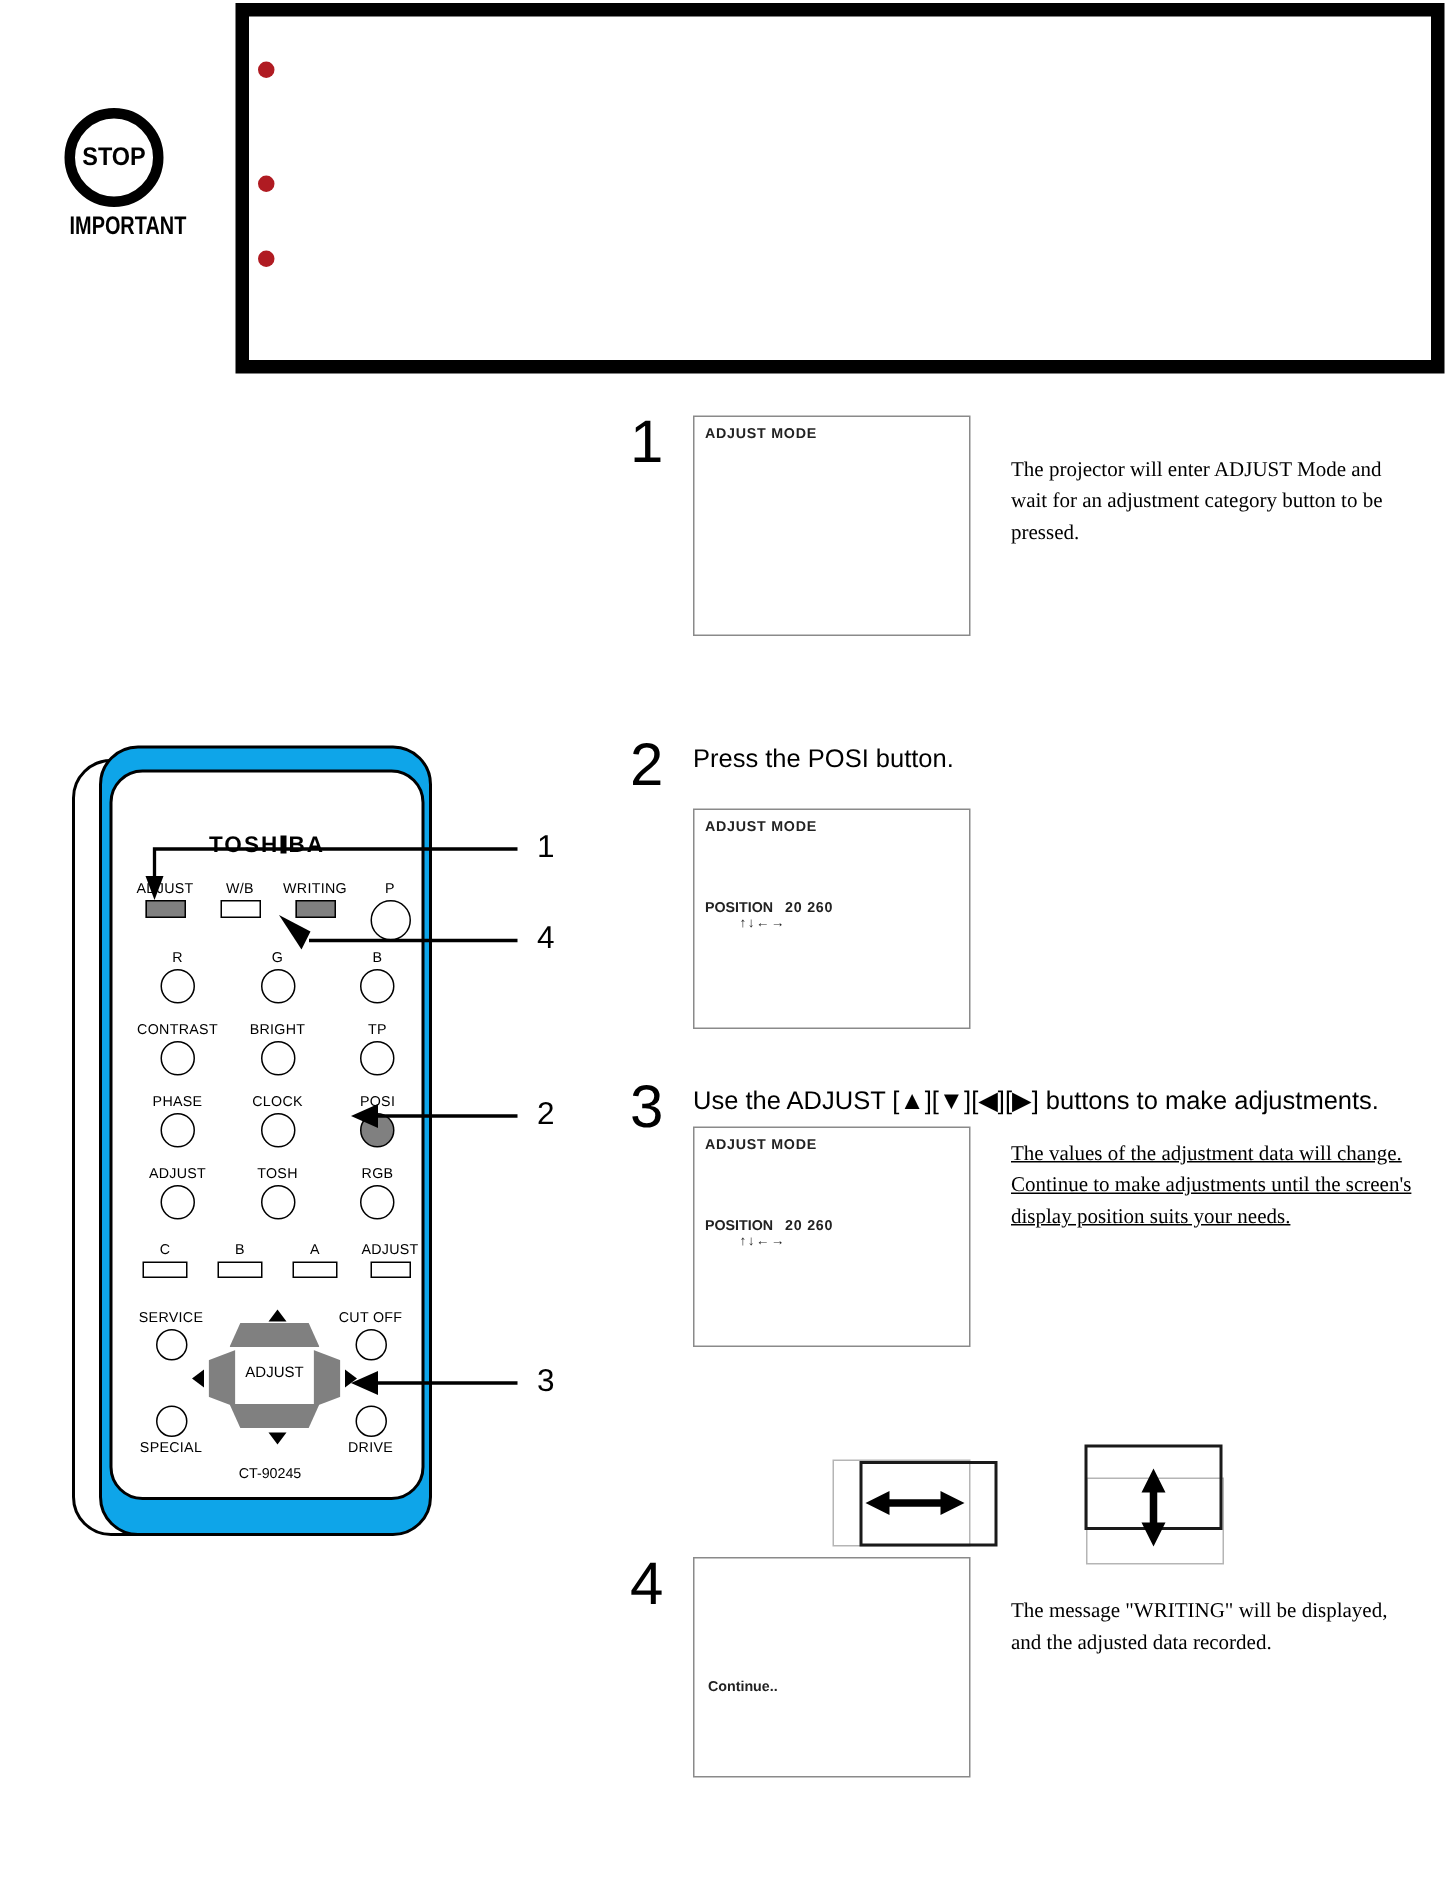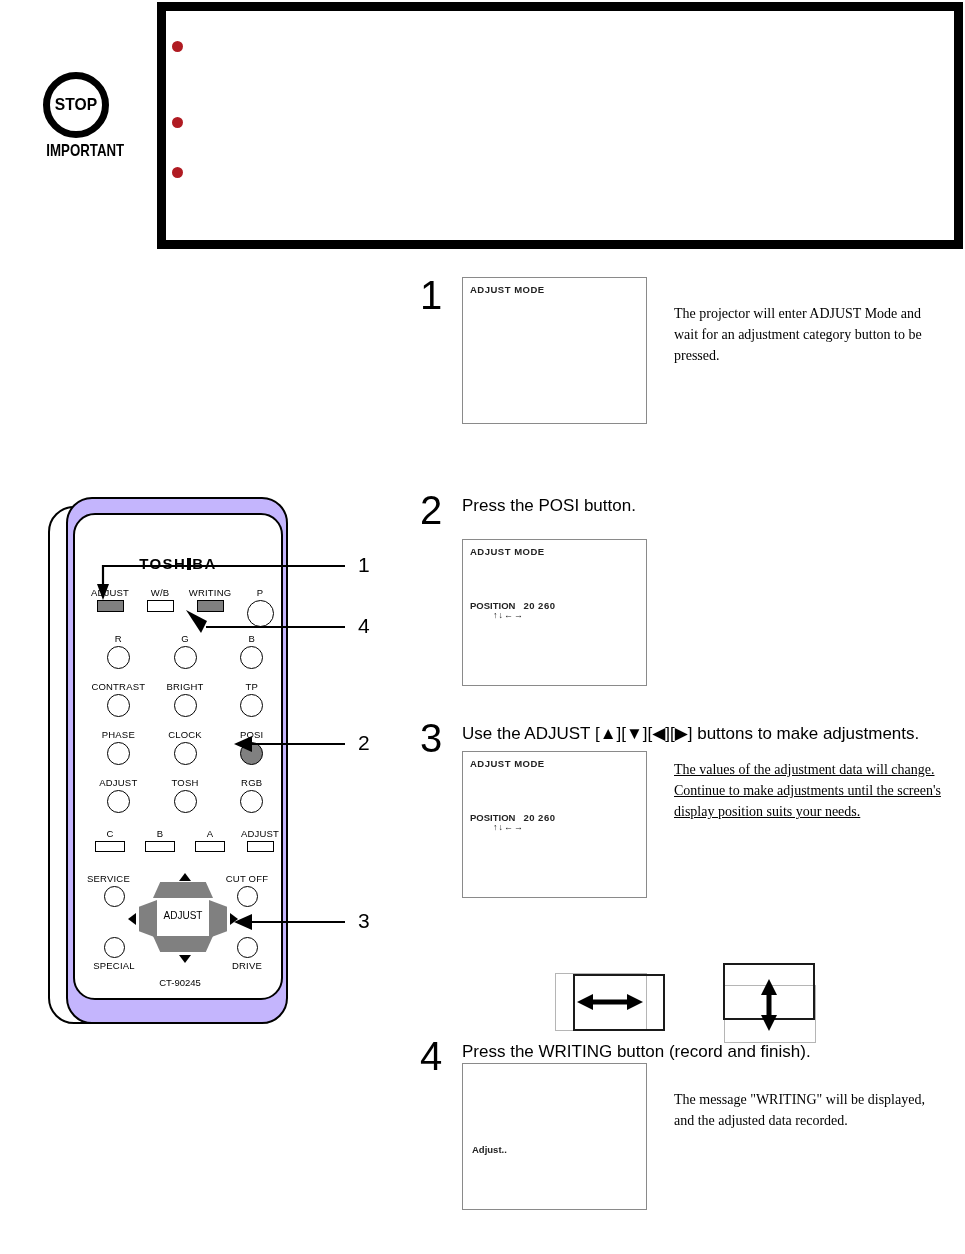--- a/index.html
+++ b/index.html
@@ -87,21 +87,21 @@
     left: 48px; top: 497px;
     width: 240px; height: 527px;
   }
   #remote-shell {
     position: absolute;
     left: 18px; top: 0;
     width: 222px; height: 527px;
     border: 2px solid #000;
     border-radius: 26px;
     box-sizing: border-box;
-    background: #c4b5fd;
+    background: #0ea5e9;
   }
   #remote-shell-shadow {
     position: absolute;
     left: 0px; top: 9px;
     width: 222px; height: 518px;
     border: 2px solid #000;
     border-radius: 26px;
     box-sizing: border-box;
     background: #fff;
   }
@@ -448,21 +448,21 @@
         <div class="btn-cell">
           <div class="btn-label">A</div>
           <div class="btn-rect"></div>
         </div>
         <div class="btn-cell">
           <div class="btn-label">ADJUST</div>
           <div class="btn-rect" style="width:27px;"></div>
         </div>
       </div>
 
-      <div style="position:absolute; left:12px; top:358px; width:54px;">
+      <div style="position:absolute; left:12px; top:358px; text-align:center; width:54px;">
         <div class="btn-label">SERVICE</div>
         <div class="btn-circle" style="width:21px;height:21px;"></div>
       </div>
       <div style="position:absolute; left:144px; top:358px; text-align:center; width:56px;">
         <div class="btn-label">CUT OFF</div>
         <div class="btn-circle" style="width:21px;height:21px;"></div>
       </div>
 
       <div id="adjust-pad">
         <div class="tri" id="tri-up"></div>
@@ -548,24 +548,23 @@
           <span>POSITION</span><span class="val">20 260</span>
         </div>
         <div class="osd-arrows">↑↓←→</div>
       </div>
       <div class="step-desc" style="padding-top:8px;text-decoration:underline;">The values of the adjustment data will change. Continue to make adjustments until the screen's display position suits your needs.</div>
     </div>
   </div>
 
   <div class="step" style="height:200px; margin-top:88px;">
     <div class="step-num">4</div>
-    <div class="step-head">Press the WRITING button (record and finish).</div>
     <div class="step-body">
       <div class="osd">
-        <div class="osd-writing">Adjust..</div>
+        <div class="osd-writing">Continue..</div>
       </div>
       <div class="step-desc">The message "WRITING" will be displayed, and the adjusted data recorded.</div>
     </div>
   </div>
 </div>
 
 <div id="pos-diagrams">
 
   <div class="diag" style="left:0; top:10px; width:110px; height:60px;">
     <div class="diag-back" style="left:0; top:0; width:92px; height:58px;"></div>

